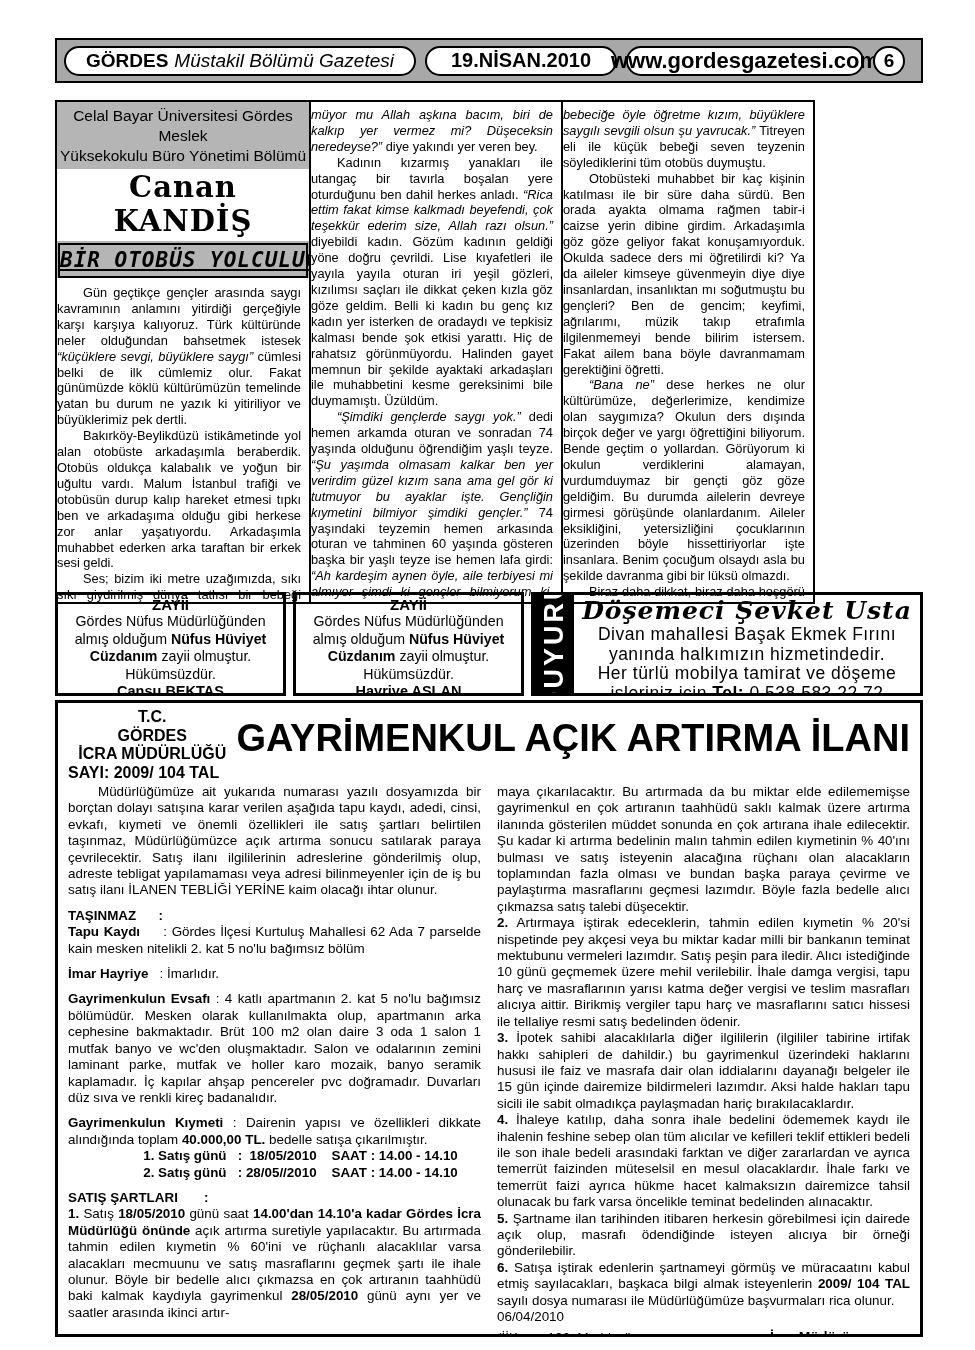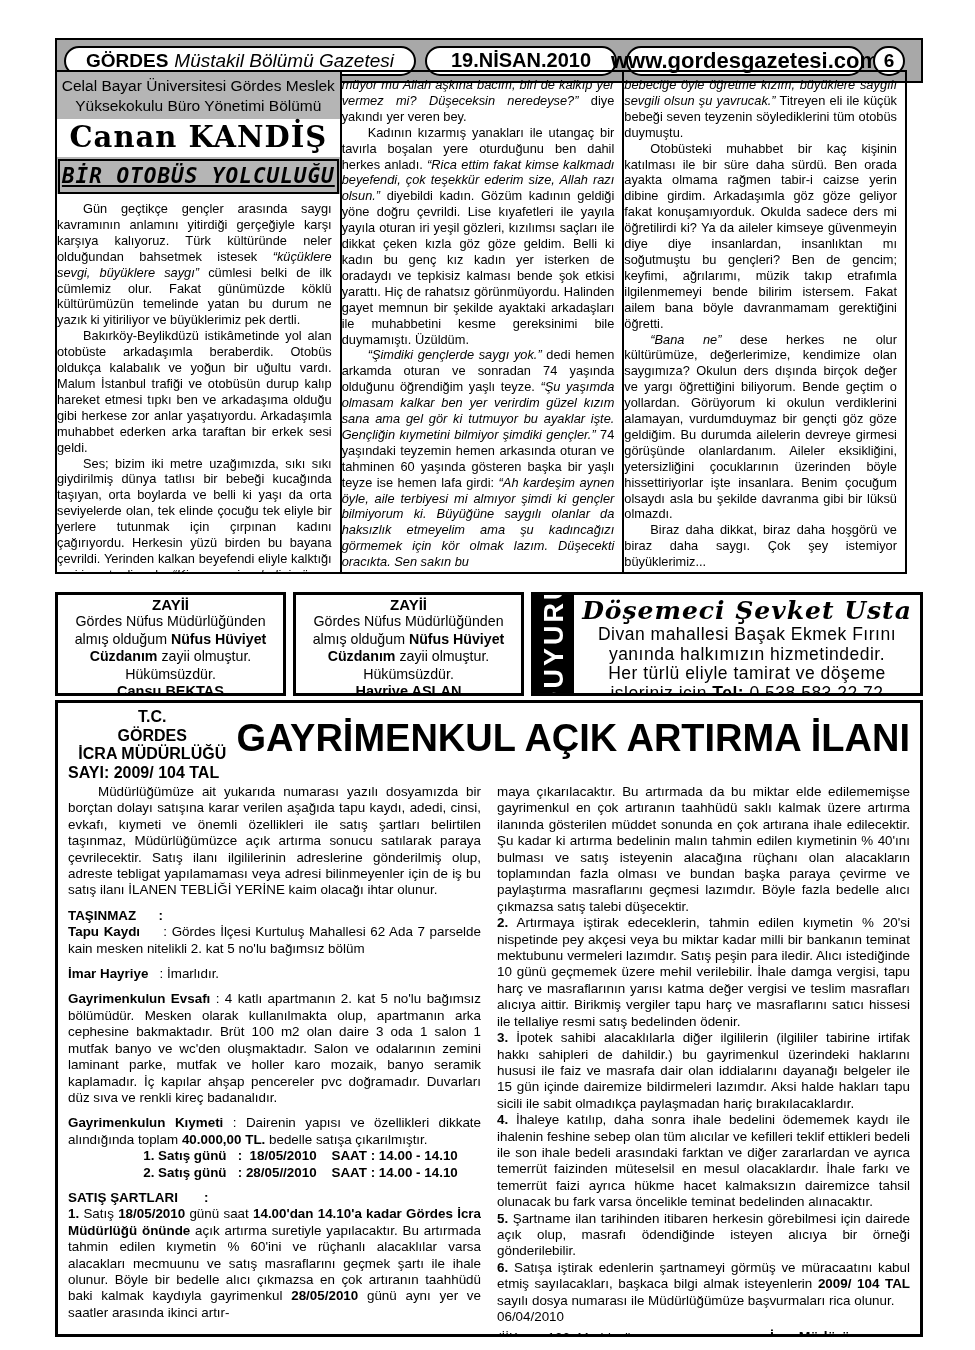--- a/index.html
+++ b/index.html
@@ -23,21 +23,21 @@
   .pill-title .i{font-style:italic;}
   .pill-date{width:192px;font-size:20px;font-weight:bold;}
   .pill-site{width:238px;font-size:22px;font-weight:bold;}
   .page-badge{
     width:32px;height:30px;background:#fff;border:2px solid #000;border-radius:16px;
     display:flex;align-items:center;justify-content:center;
     font-size:19px;font-weight:bold;box-sizing:border-box;
   }
   
   .article{
-    position:absolute;left:55px;top:70px;width:852px;height:504px;
+    position:absolute;left:55px;top:100px;width:760px;height:504px;
     border:2px solid #000;box-sizing:border-box;display:flex;overflow:hidden;
   }
   .acol{width:33.333%;box-sizing:border-box;overflow:hidden;}
   .acol + .acol{border-left:2px solid #000;}
   .acol-pad{padding:5px 8px 0 0;}
   .art-head{background:#b5b5b5;text-align:center;}
   .kicker{font-size:15.5px;line-height:20px;padding:4px 2px 3px;}
   .author{
     background:#fff;font-family:"DejaVu Serif","Liberation Serif",serif;
     font-weight:bold;font-size:29px;letter-spacing:1px;padding:1px 0 3px;
@@ -167,21 +167,21 @@
     <p class="zayi-b"><span>Gördes Nüfus Müdürlüğünden almış olduğum </span><span style="font-weight: bold;">Nüfus Hüviyet Cüzdanım</span><span> zayii olmuştur. Hükümsüzdür.</span></p>
     <p class="zayi-n">Hayriye ASLAN</p>
 
   </div>
   <div class="duyuru">
     <div class="duyuru-label">DUYURU</div>
     <div class="duyuru-body">
       <p class="duyuru-title">Döşemeci Şevket Usta</p>
       <p class="duyuru-line"><span>Divan mahallesi Başak Ekmek Fırını</span></p>
       <p class="duyuru-line"><span>yanında halkımızın hizmetindedir.</span></p>
-      <p class="duyuru-line"><span>Her türlü eliyle tamirat ve döşeme</span></p>
+      <p class="duyuru-line"><span>Her türlü mobilya tamirat ve döşeme</span></p>
       <p class="duyuru-line"><span>işleriniz için </span><span style="font-weight: bold;">Tel:</span><span> 0 538 583 22 72</span></p>
 
     </div>
   </div>
 </div>
 
 <div class="ilan">
   <div class="ilan-head">
     <div class="court">
       <p>T.C.</p>

